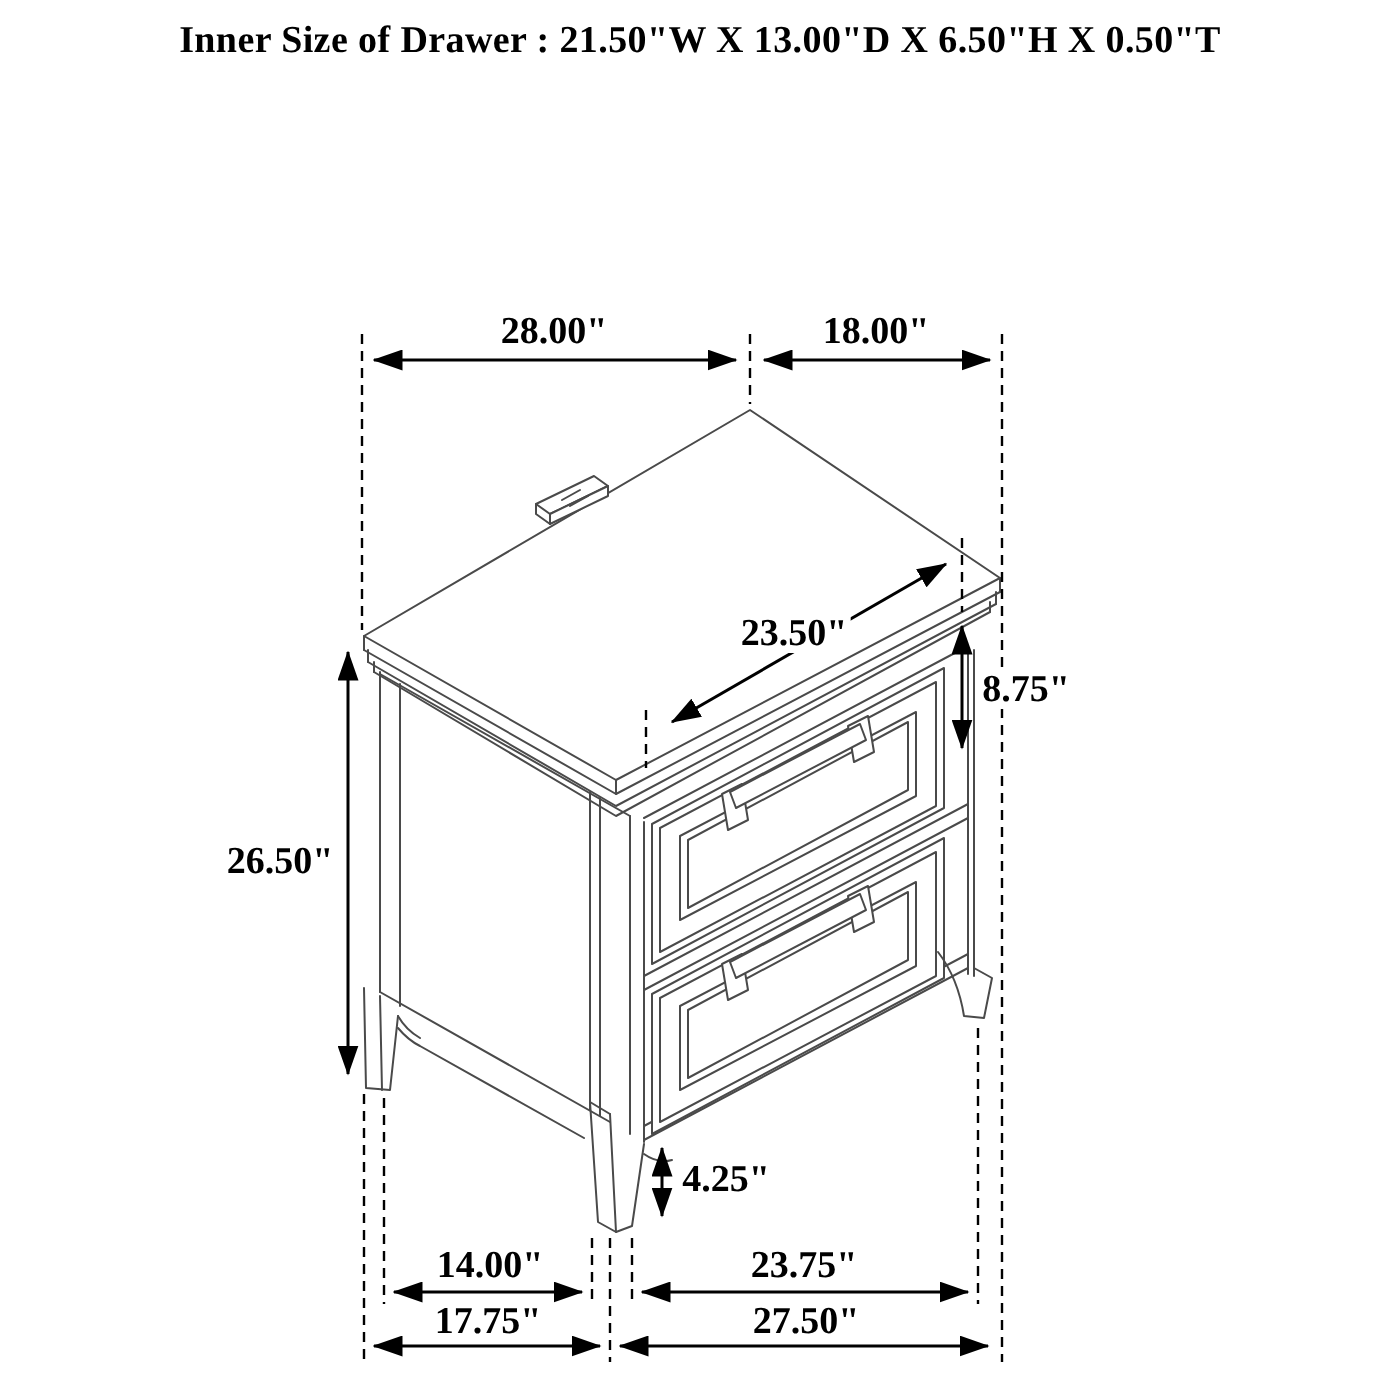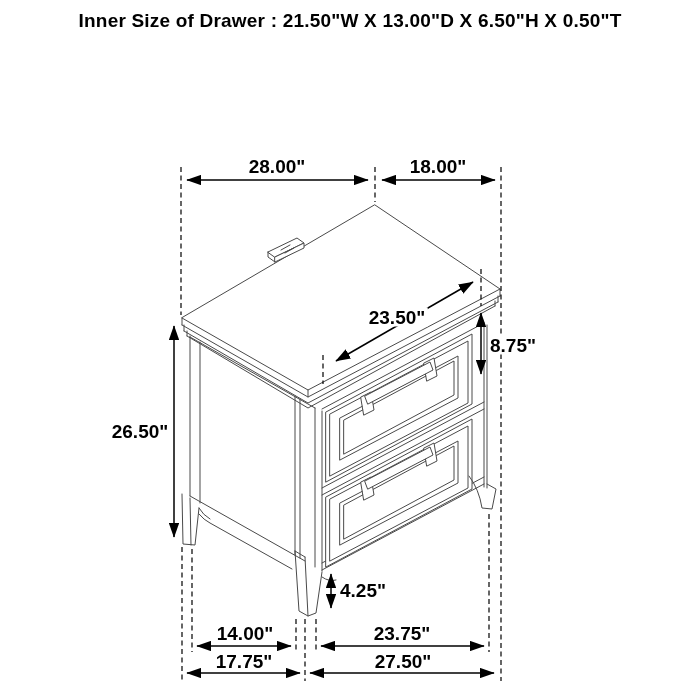--- a/index.html
+++ b/index.html
@@ -4,21 +4,21 @@
 <style>
   :root{
     --bg:#ffffff;
     --cab:#4a4a4a;
     --dim:#000000;
     --txt:#000000;
   }
   html,body{margin:0;padding:0;background:var(--bg);}
   .canvas{
     position:relative;width:700px;height:700px;background:var(--bg);
-    font-family:Liberation Sans, sans-serif;overflow:hidden;
+    font-family:Liberation Serif, serif;overflow:hidden;
   }
   .title{
     position:absolute;left:0;top:10px;width:700px;text-align:center;
     font-size:19px;font-weight:bold;color:var(--txt);letter-spacing:0.2px;
   }
   svg{position:absolute;left:0;top:0;}
   .cab path, .cab line{stroke:var(--cab);stroke-width:1;fill:none;stroke-linejoin:round;stroke-linecap:round;}
   .cab path.face{fill:var(--bg);}
   .dim line{stroke:var(--dim);stroke-width:1.5;}
   .ext line{stroke:var(--dim);stroke-width:1.2;stroke-dasharray:5 3.5;}

